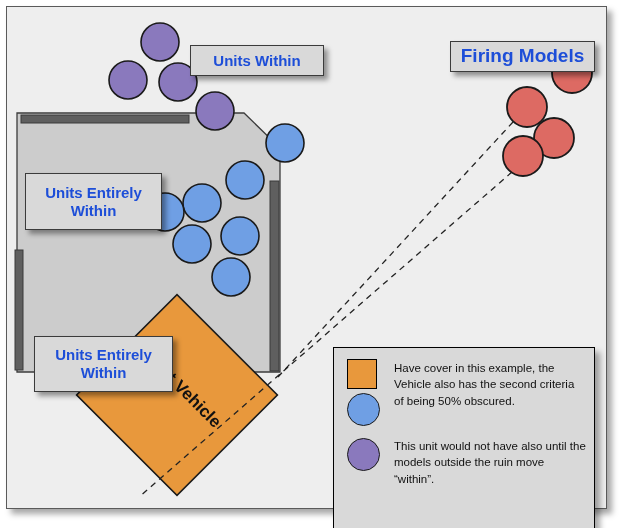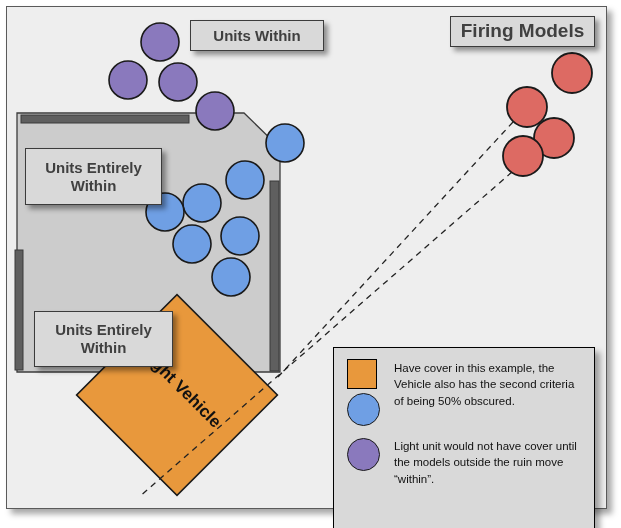--- a/index.html
+++ b/index.html
@@ -23,23 +23,24 @@
 
   
   .callout{
     position:absolute;
     background:#d9d9d9;
     border:1px solid #3b3b3b;
     box-shadow:4px 4px 5px rgba(0,0,0,0.40);
     display:flex;align-items:center;justify-content:center;
     text-align:center;
     font-weight:bold;
-    color:#404040;
+    color:#1d4ed8;
     box-sizing:border-box;
     line-height:1.18;
+    margin-top:25px;
   }
   #units-within{left:190px;top:20px;width:134px;height:31px;font-size:15px;}
   #entirely-1{left:25px;top:148px;width:137px;height:57px;font-size:15px;}
   #entirely-2{left:34px;top:311px;width:139px;height:56px;font-size:15px;}
   #firing-models{left:450px;top:16px;width:145px;height:31px;font-size:19px;}
 
   
   #legend{
     position:absolute;left:333px;top:347px;width:262px;height:190px;
     background:#d9d9d9;
@@ -149,16 +150,16 @@
       <div style="display:flex;flex-direction:column;gap:4px;">
         <div class="sw-square"></div>
         <div class="sw-circle sw-blue"></div>
       </div>
     </div>
     <div class="legend-row legend-text" style="left:60px;top:12px;width:188px;">Have cover in this example, the Vehicle also has the second criteria of being 50% obscured.</div>
 
     <div class="legend-row" style="left:13px;top:90px;">
       <div class="sw-circle sw-purple"></div>
     </div>
-    <div class="legend-row legend-text" style="left:60px;top:90px;width:192px;">Light unit would not have cover until the models outside the ruin move “within”.</div>
+    <div class="legend-row legend-text" style="left:60px;top:90px;width:192px;">This unit would not have also until the models outside the ruin move “within”.</div>
   </div>
 
 </div>
 
 </body></html>

